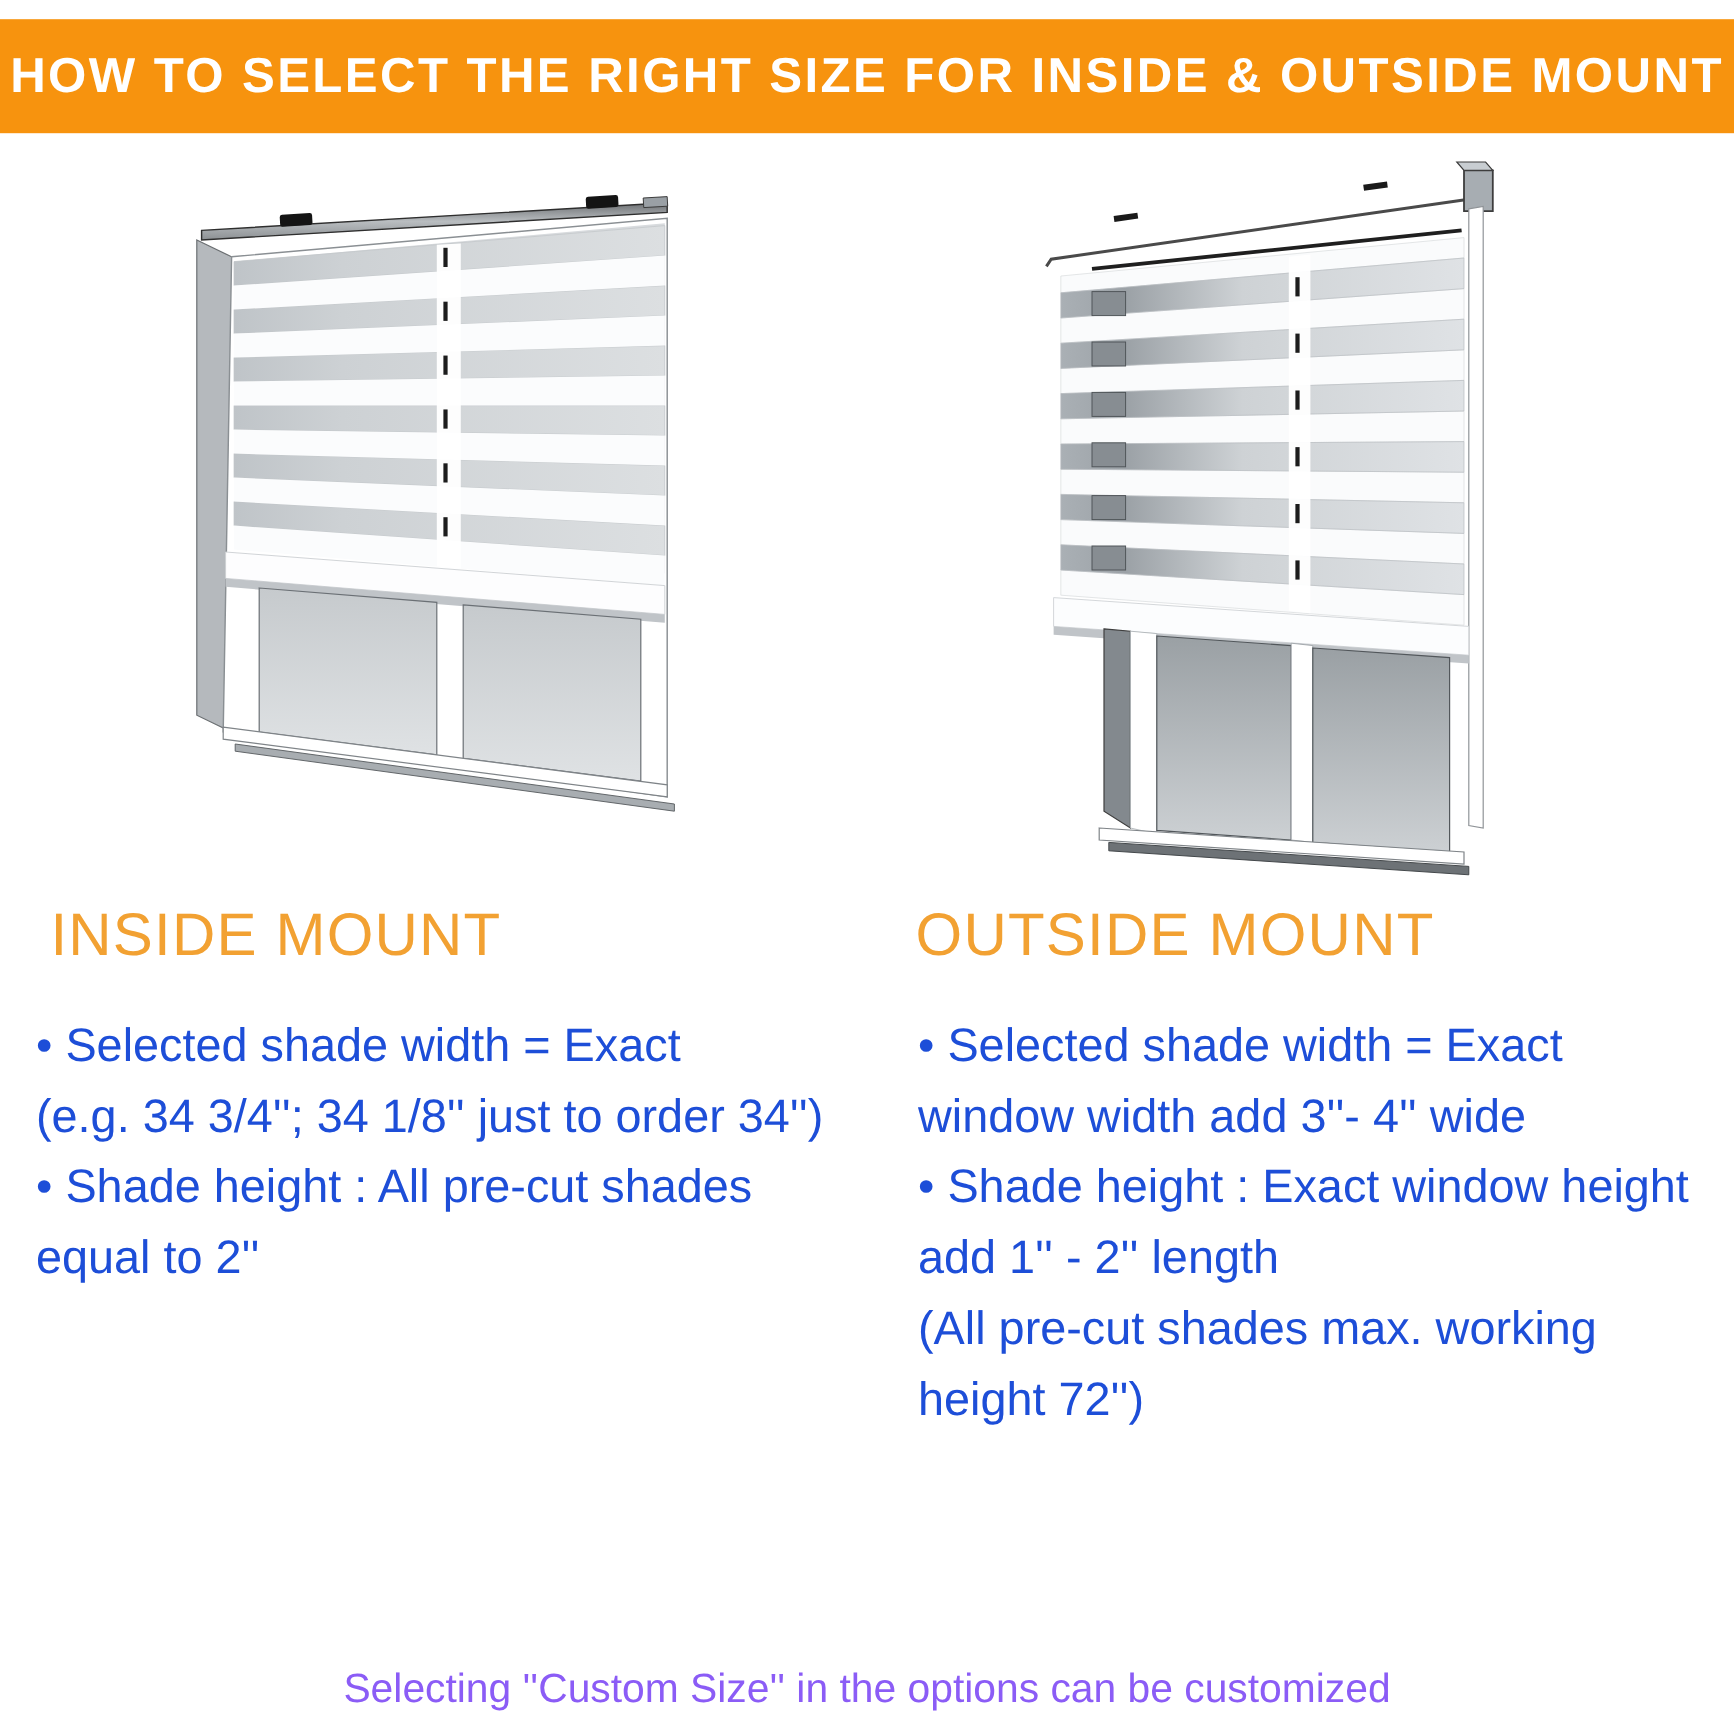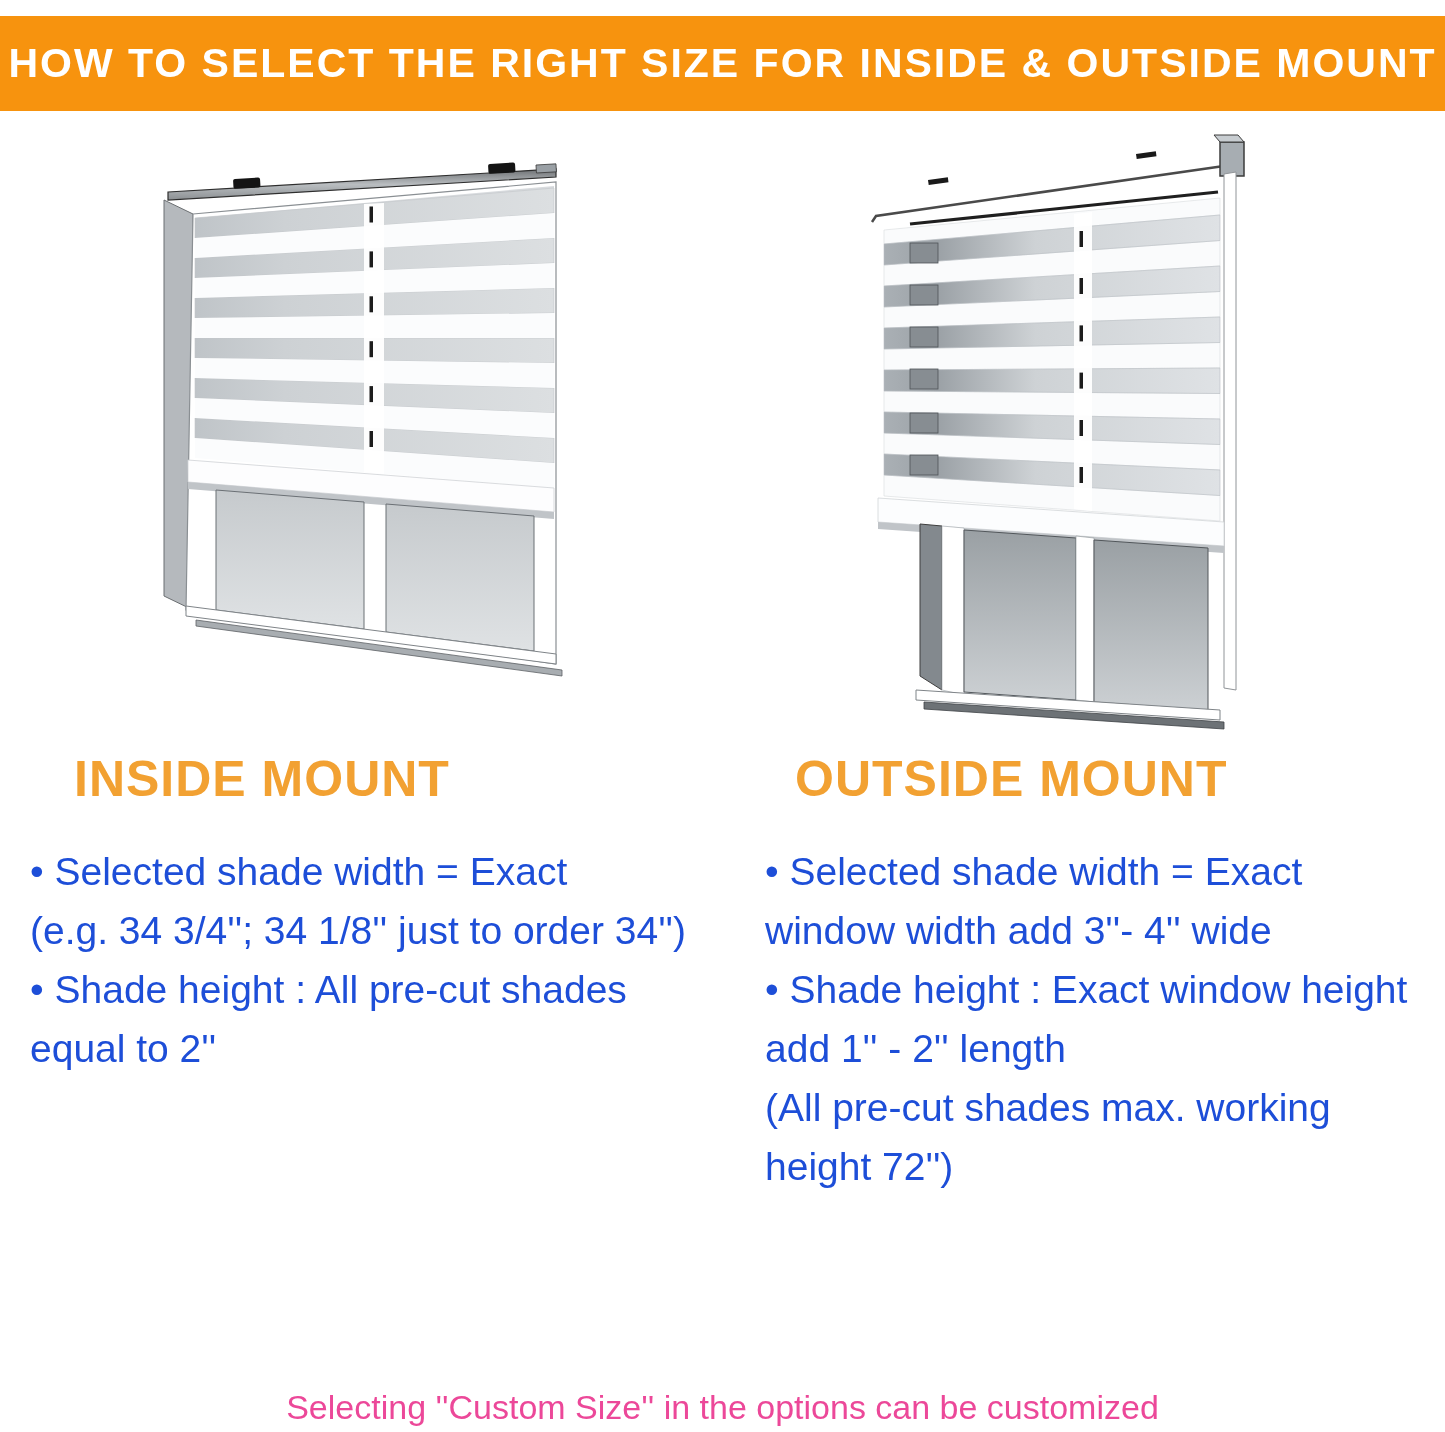--- a/index.html
+++ b/index.html
@@ -16,36 +16,35 @@
   }
   .banner-title{
     color:#ffffff;font-size:41px;font-weight:bold;letter-spacing:2px;
     white-space:nowrap;
   }
   .illus{position:absolute;}
   .illus-inside{left:138px;top:148px;width:530px;height:575px;}
   .illus-outside{left:852px;top:130px;width:575px;height:610px;}
   .mount-heading{
     position:absolute;top:750px;
-    font-size:50px;font-weight:bold;letter-spacing:1px;color:#F2A132;
+    font-size:50px;font-weight:normal;letter-spacing:1px;color:#F2A132;
     white-space:nowrap;
-    margin-left:32px;
   }
   .heading-inside{left:42px;}
   .heading-outside{left:763px;}
   .bullet-col{
     position:absolute;top:842px;width:700px;
     font-size:39px;line-height:59px;color:#1d4ed8;
   }
   .col-inside{left:30px;}
   .col-outside{left:765px;}
   .bullet-line{white-space:nowrap;}
   .footer-note{
     position:absolute;left:0;top:1388px;width:1445px;
-    text-align:center;font-size:34px;color:#ec4899;white-space:nowrap;
+    text-align:center;font-size:34px;color:#8b5cf6;white-space:nowrap;
   }
 </style>
 </head>
 <body>
 
 <div class="banner">
   <div class="banner-title">HOW TO SELECT THE RIGHT SIZE FOR INSIDE &amp; OUTSIDE MOUNT</div>
 </div>
 
 <svg class="illus illus-inside" viewBox="0 0 530 575" role="img">

